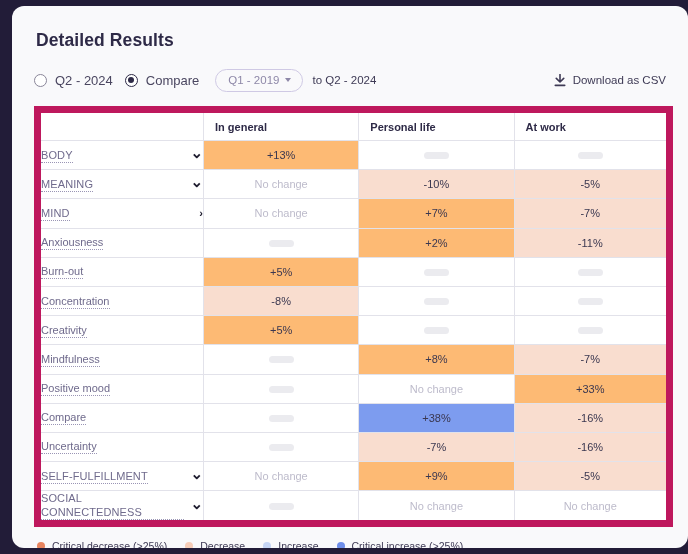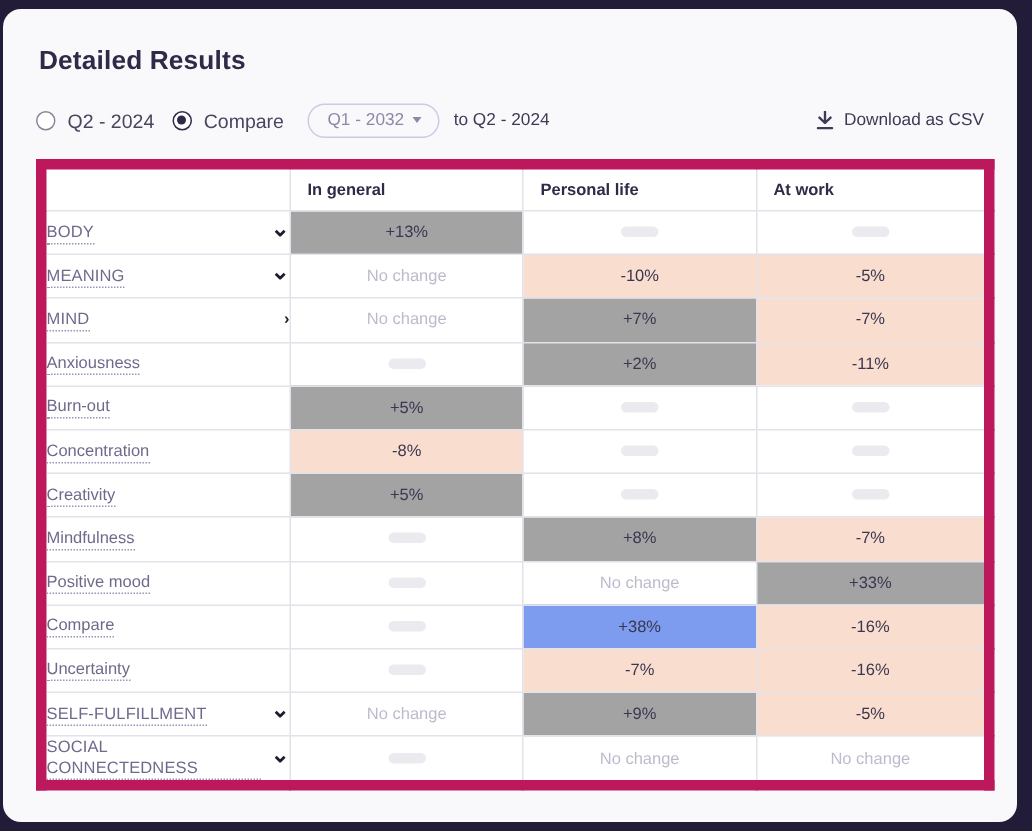--- a/index.html
+++ b/index.html
@@ -11,21 +11,21 @@
   }
 
   body {
     background: #221c38;
     font-family: "Liberation Sans", sans-serif;
     -webkit-font-smoothing: antialiased;
   }
 
   #card {
     position: absolute;
-    left: 2px;
+    left: 12px;
     top: 6px;
     width: 676px;
     height: 542px;
     background: #f9f9fb;
     border-radius: 12px;
     padding: 18px 22px 0 22px;
     overflow: hidden;
   }
 
   
@@ -182,21 +182,21 @@
   .cell.empty    { font-size: 0; }
   .skel {
     display: inline-block;
     width: 25px;
     height: 7px;
     border-radius: 4px;
     background: #ebebef;
   }
 
   
-  .bg-inc      { background: #a3a3a3; margin-top: 17px; }
+  .bg-inc      { background: #fdba74; margin-top: 17px; }
   .bg-inc-crit { background: #7d9cef; }
   .bg-dec      { background: #f9ddcf; }
   .bg-none     { background: #fff; }
 
   
   #legend {
     display: flex;
     align-items: center;
     gap: 18px;
     margin-top: 13px;
@@ -229,21 +229,21 @@
       <span class="radio" id="radio-single"></span>
       <span class="radio-label">Q2 - 2024</span>
     </div>
 
     <div class="radio-group">
       <span class="radio checked" id="radio-compare"></span>
       <span class="radio-label">Compare</span>
     </div>
 
     <div id="quarter-select">
-      <span>Q1 - 2032</span>
+      <span>Q1 - 2019</span>
       <span class="caret"></span>
     </div>
 
     <span id="to-label">to Q2 - 2024</span>
 
     <div id="download-csv">
       <svg width="12" height="13" viewBox="0 0 12 13">
         <path d="M6 0.5 L6 7.2 M6 8 L2.3 4.4 M6 8 L9.7 4.4" stroke="#3e3a55" stroke-width="1.6" fill="none" stroke-linecap="round" stroke-linejoin="round"></path>
         <path d="M1.3 11.4 L10.7 11.4" stroke="#3e3a55" stroke-width="1.6" stroke-linecap="round"></path>
       </svg>
@@ -399,14 +399,32 @@
               <span class="chev" style="margin-top: -5px; font-size: 15px;">⌄</span>
             </div>
           </td>
           <td class="cell bg-none empty"><span class="skel"></span></td>
           <td class="cell bg-none nochange">No change</td>
           <td class="cell bg-none nochange">No change</td>
         </tr>
       </tbody>
   </table>
 
+  <div id="legend">
+      <div class="legend-item">
+        <span class="legend-dot" style="background: rgb(232, 132, 95);"></span>
+        <span>Critical decrease (&gt;25%)</span>
+      </div>
+      <div class="legend-item">
+        <span class="legend-dot" style="background: rgb(247, 205, 184);"></span>
+        <span>Decrease</span>
+      </div>
+      <div class="legend-item">
+        <span class="legend-dot" style="background: rgb(198, 213, 245);"></span>
+        <span>Increase</span>
+      </div>
+      <div class="legend-item">
+        <span class="legend-dot" style="background: rgb(110, 142, 234);"></span>
+        <span>Critical increase (&gt;25%)</span>
+      </div>
+    </div>
 
 </div>
 
 </body></html>

